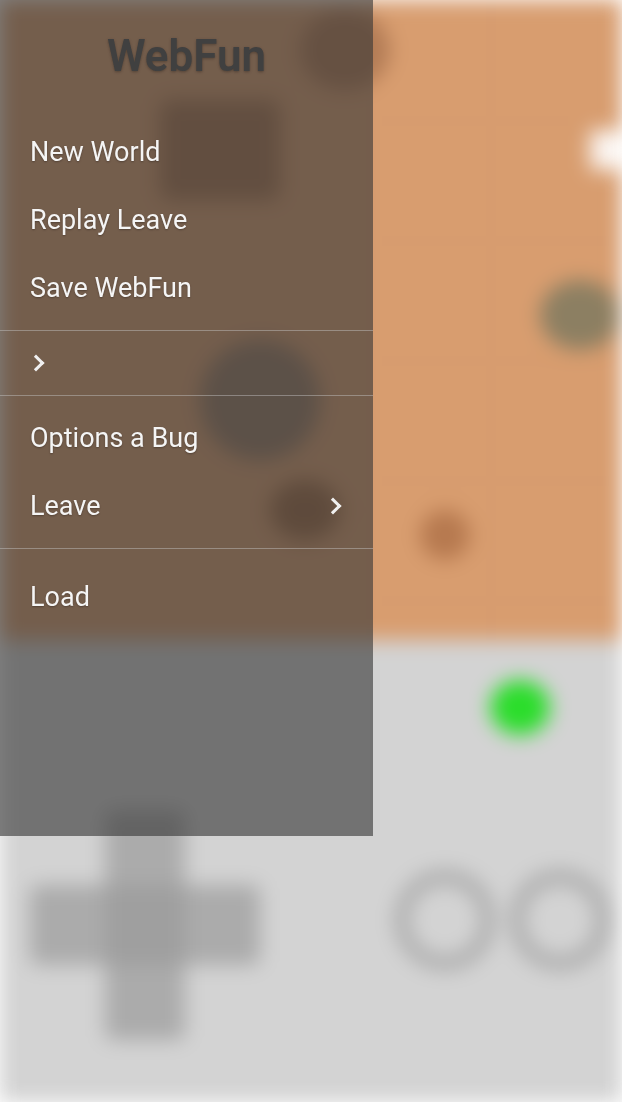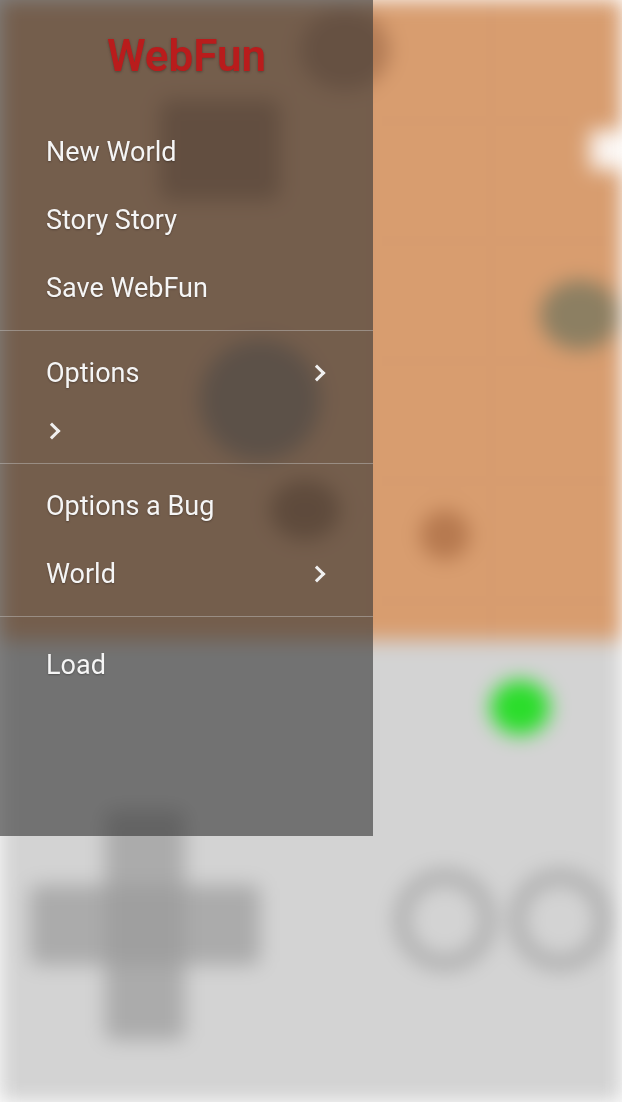--- a/index.html
+++ b/index.html
@@ -186,31 +186,31 @@
       top: 0;
       left: 0;
       width: 373px;
       height: 836px;
       background: rgba(55, 55, 55, 0.62);
       z-index: 10;
       padding-top: 30px;
     }
     
     .app-title {
-      color: #b91c1c;
+      color: #404040;
       font-size: 44px;
       font-weight: 600;
       text-align: center;
       padding: 0 15px 28px 15px;
       text-shadow: 0 1px 3px rgba(0,0,0,0.3);
     }
     
     .menu-section {
       border-bottom: 1px solid rgba(200,200,200,0.45);
-      padding: 8px 16px;
+      padding: 8px 0;
     }
     
     .menu-section:first-of-type {
       padding-top: 0;
     }
     
     .menu-section:last-of-type {
       border-bottom: none;
     }
     
@@ -278,43 +278,39 @@
 </div>
 
 <div class="menu-overlay">
   <div class="app-title">WebFun</div>
 
   <div class="menu-section">
     <div class="menu-item">
       <span class="label">New World</span>
     </div>
     <div class="menu-item">
-      <span class="label">Story Story</span>
+      <span class="label">Replay Leave</span>
     </div>
     <div class="menu-item">
       <span class="label">Save WebFun</span>
     </div>
   </div>
 
   <div class="menu-section">
     <div class="menu-item">
-      <span class="label">Options</span>
       <span class="chevron"></span>
     </div>
-    <div class="menu-item">
-      <span class="chevron"></span>
-    </div>
   </div>
 
   <div class="menu-section">
     <div class="menu-item">
       <span class="label">Options a Bug</span>
     </div>
     <div class="menu-item">
-      <span class="label">World</span>
+      <span class="label">Leave</span>
       <span class="chevron"></span>
     </div>
   </div>
 
   <div class="menu-section leave-section">
     <div class="menu-item">
       <span class="label">Load</span>
     </div>
   </div>
 </div>

